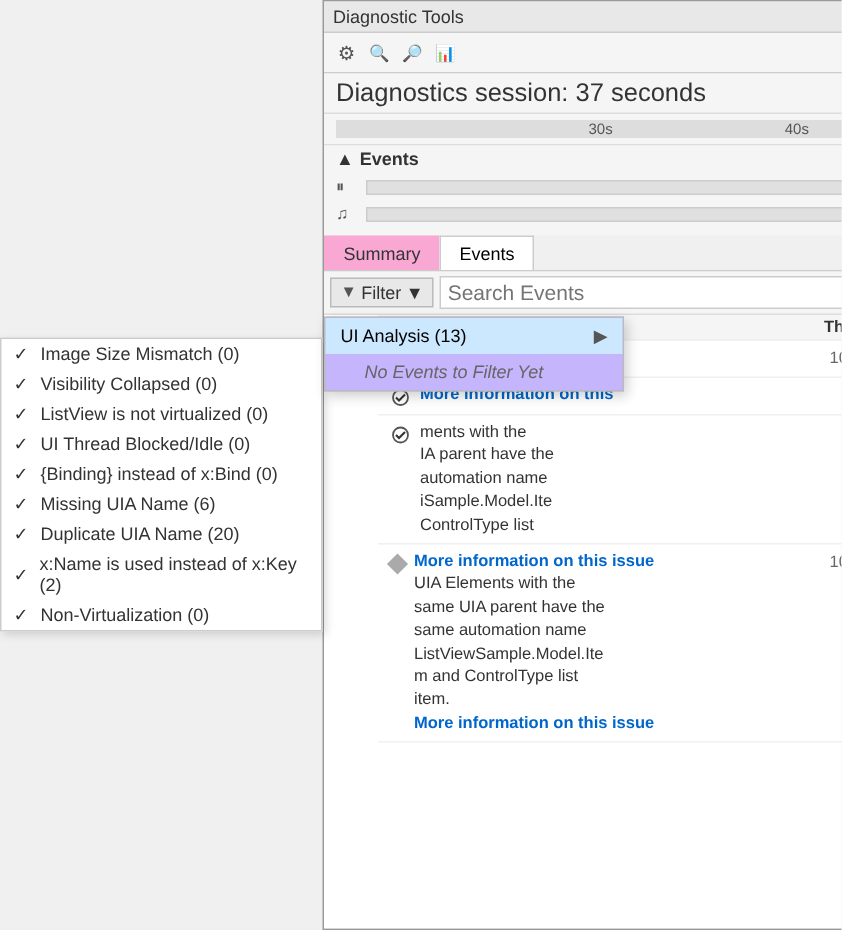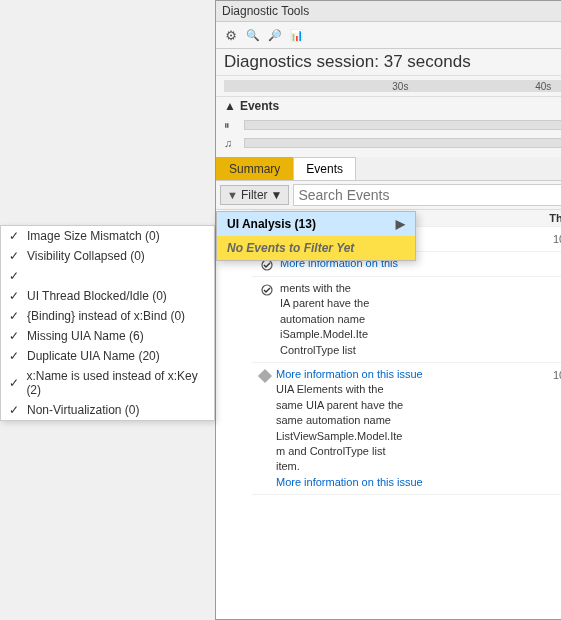--- a/index.html
+++ b/index.html
@@ -101,21 +101,21 @@
       align-items: center;
     }
 
     .ruler-label {
       position: absolute;
       font-size: 10px;
       color: #555;
     }
 
     .ruler-label-30 { left: 45%; }
-    .ruler-label-40 { left: 80%; margin-left: 12px; }
+    .ruler-label-40 { left: 80%; }
 
     .events-section {
       padding: 2px 8px;
       background: #f5f5f5;
     }
 
     .events-header {
       display: flex;
       align-items: center;
       gap: 4px;
@@ -167,21 +167,21 @@
       border-bottom: none;
     }
 
     .tab.active {
       background: #fff;
       border-color: #ccc;
       color: #000;
     }
 
     .tab.inactive {
-      background: #eab308;
+      background: #f9a8d4;
       text-align: right;
     }
 
     .events-toolbar {
       display: flex;
       align-items: center;
       padding: 3px 4px;
       gap: 4px;
       background: #f5f5f5;
       border-bottom: 1px solid #ddd;
@@ -259,40 +259,40 @@
 
     .event-desc {
       color: #333;
       line-height: 1.4;
     }
 
     .event-link {
       color: #0066cc;
       cursor: pointer;
       text-decoration: none;
+      font-weight: bold;
     }
 
     .event-time {
       color: #666;
       font-size: 11px;
       flex-shrink: 0;
       margin-top: 2px;
     }
 
     
     .dropdown-overlay {
       position: absolute;
       left: 0;
       top: 30px;
-      background: #fde047;
+      background: #c4b5fd;
       border: 1px solid #bbb;
       box-shadow: 2px 3px 8px rgba(0,0,0,0.2);
       z-index: 100;
       width: 200px;
-      font-weight: bold;
     }
 
     .dropdown-item {
       padding: 5px 10px;
       font-size: 12px;
       cursor: pointer;
       display: flex;
       align-items: center;
       justify-content: space-between;
     }
@@ -300,21 +300,21 @@
     .dropdown-item.highlighted {
       background: #cce8ff;
       color: #000;
     }
 
     .dropdown-item .chevron {
       color: #555;
     }
 
     .dropdown-empty {
-      padding: 5px 10px;
+      padding: 5px 26px;
       font-size: 12px;
       color: #666;
       font-style: italic;
     }
 
     
     .filter-panel {
       position: absolute;
       left: 0;
       top: 225px;
@@ -365,20 +365,21 @@
       <div class="filter-list-item">
       <span class="checkmark">✓</span>
       <span>Image Size Mismatch (0)</span>
     </div>
       <div class="filter-list-item">
       <span class="checkmark">✓</span>
       <span>Visibility Collapsed (0)</span>
     </div>
       <div class="filter-list-item">
       <span class="checkmark">✓</span>
+      <span>ListView is not virtualized (0)</span>
     </div>
       <div class="filter-list-item">
       <span class="checkmark">✓</span>
       <span>UI Thread Blocked/Idle (0)</span>
     </div>
       <div class="filter-list-item">
       <span class="checkmark">✓</span>
       <span>{Binding} instead of x:Bind (0)</span>
     </div>
       <div class="filter-list-item">

